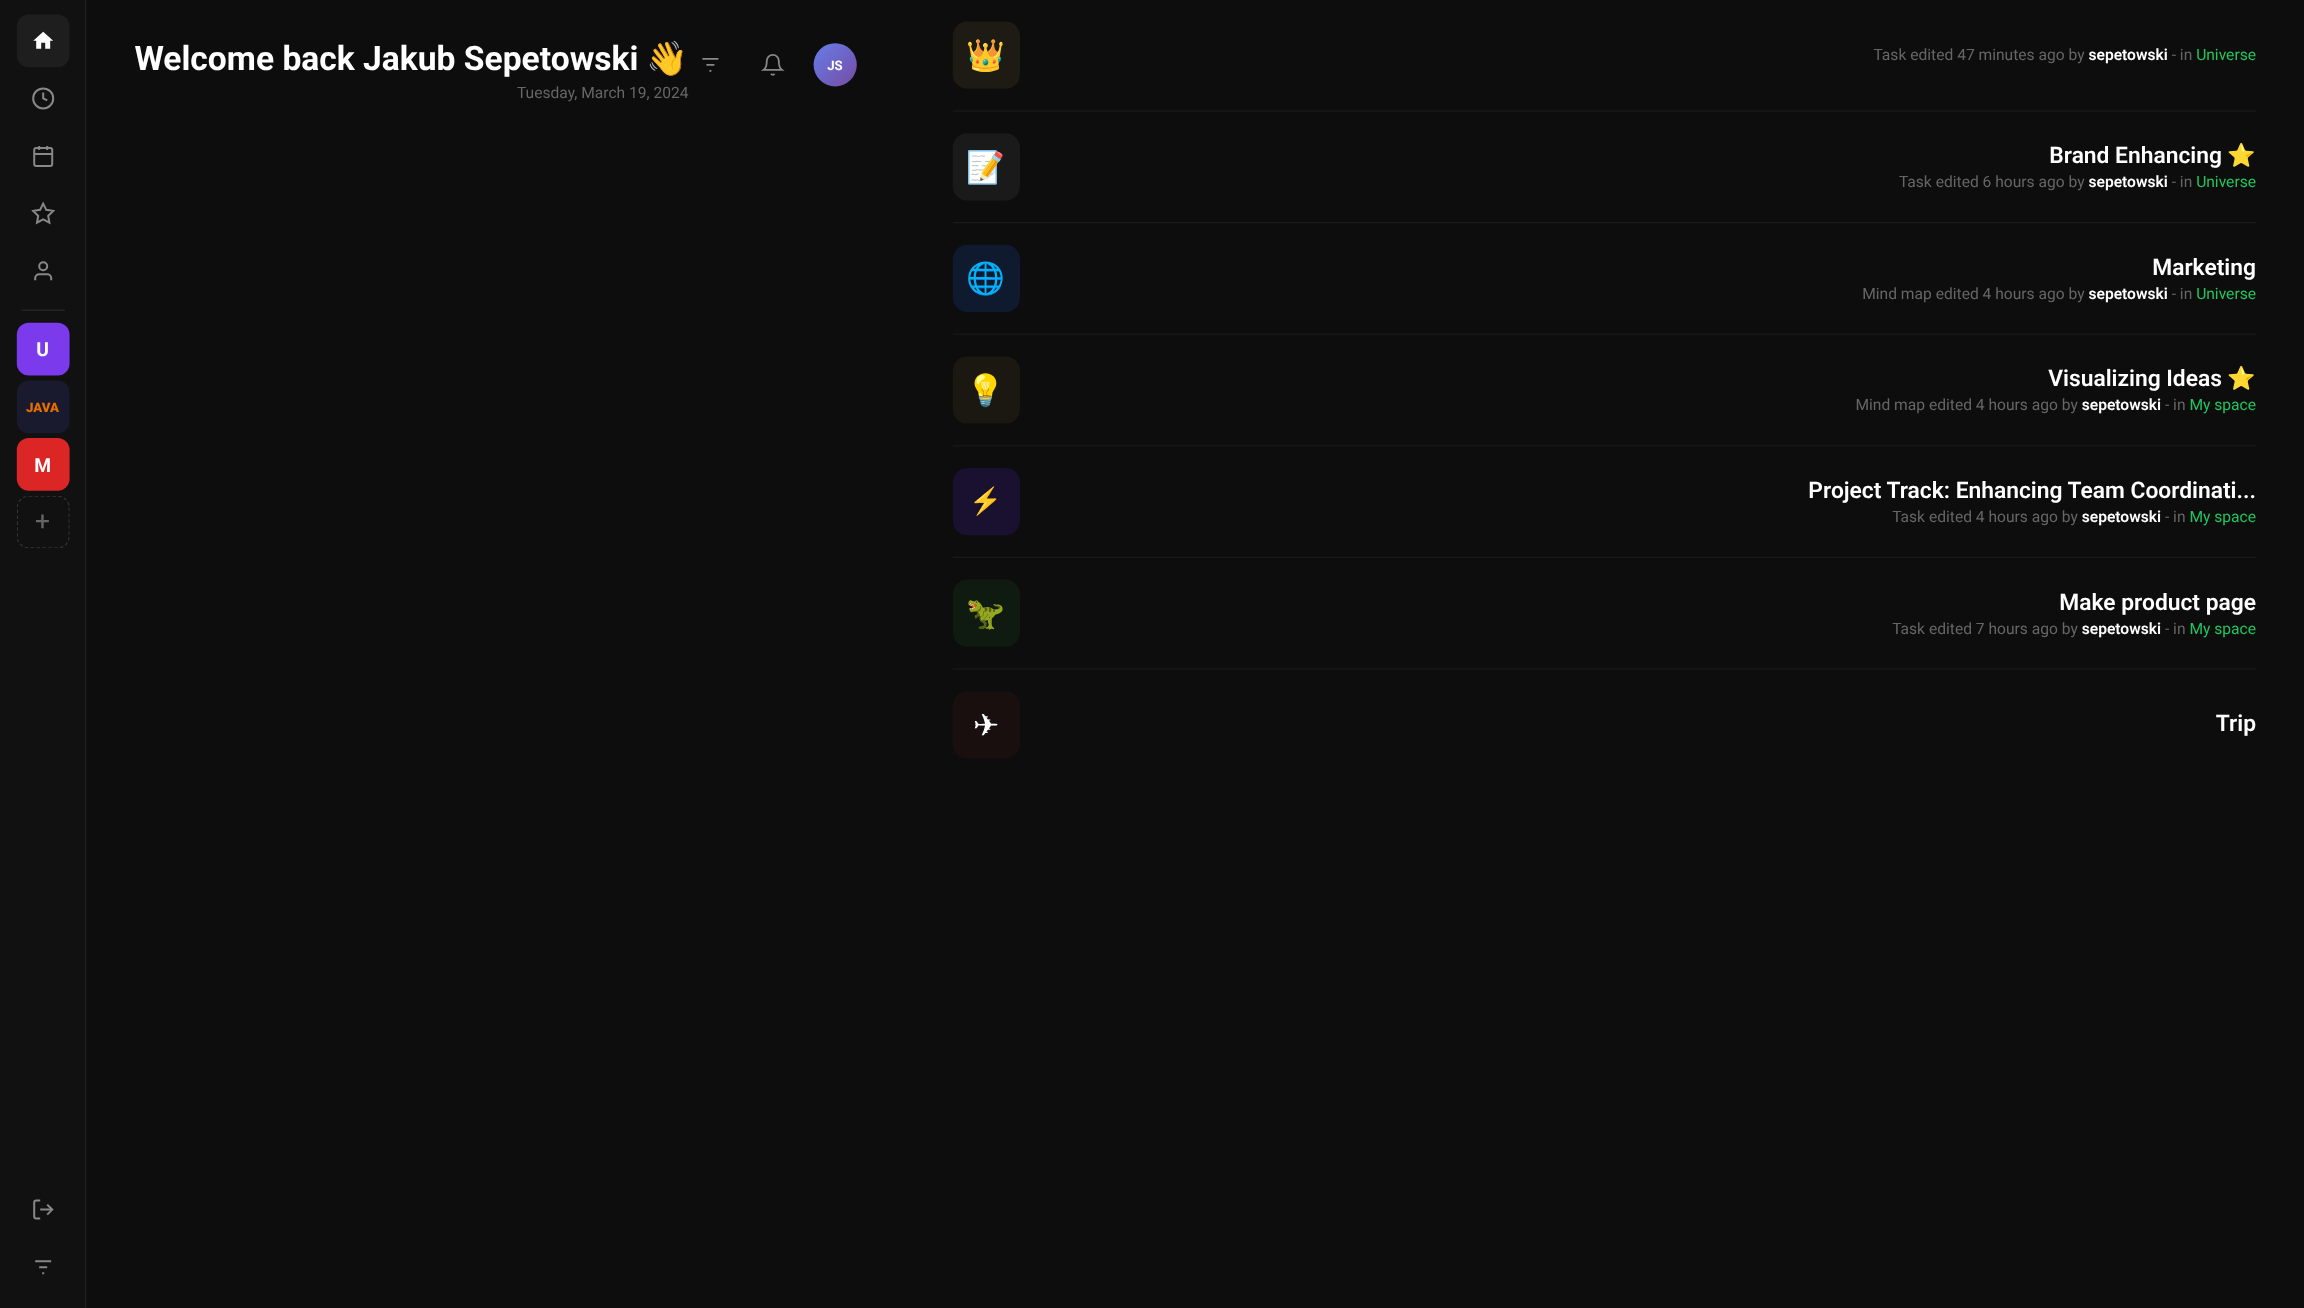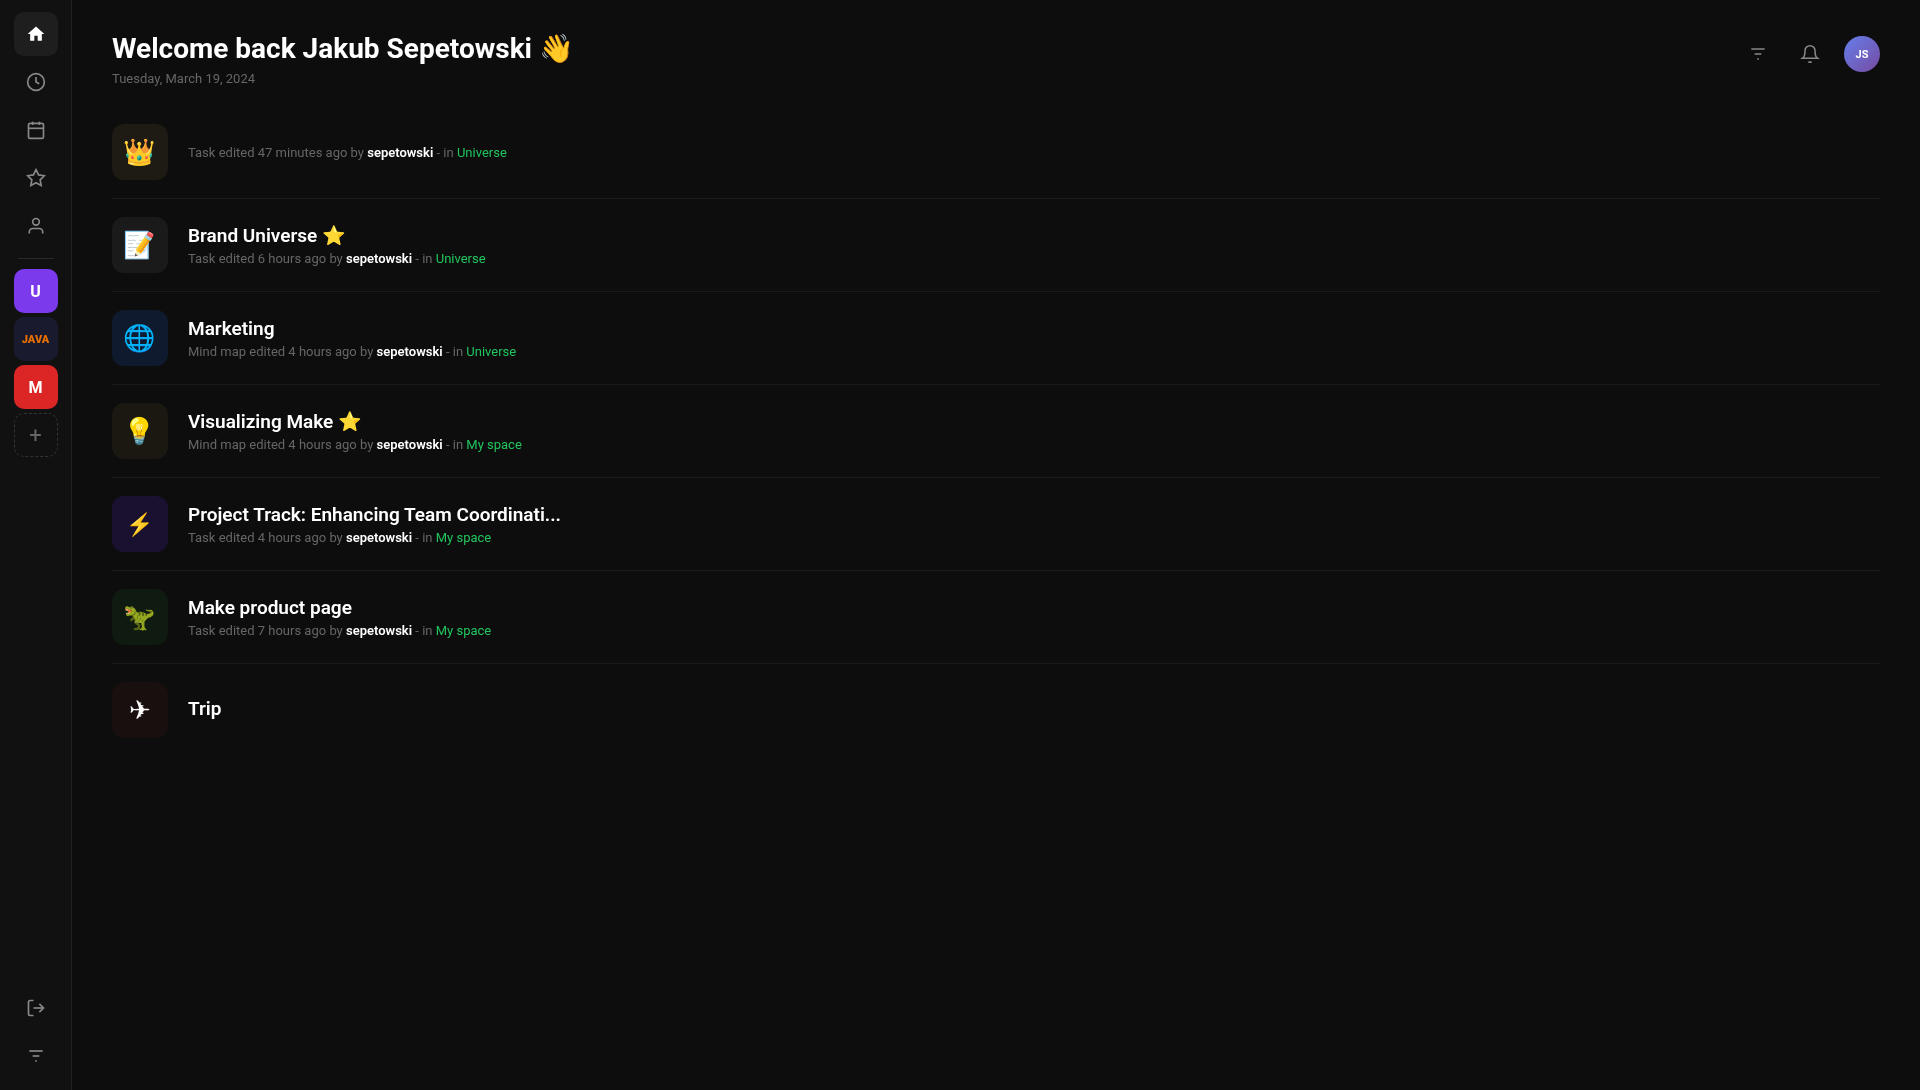--- a/index.html
+++ b/index.html
@@ -77,22 +77,22 @@
       display: flex;
       flex-direction: column;
       align-items: center;
       gap: 4px;
     }
 
     
     .main {
       flex: 1;
       display: flex;
-      flex-direction: column;
       overflow: hidden;
+      text-align: right;
     }
 
     
     .header {
       display: flex;
       align-items: flex-start;
       justify-content: space-between;
       padding: 32px 40px 20px 40px;
     }
     .header-title {
@@ -296,21 +296,21 @@
           <span class="author">sepetowski</span>
           <span> - in </span>
           <span class="universe-link">Universe</span>
         </div>
       </div>
     </div>
 
     <div class="item">
       <div class="item-icon dark-gray">📝</div>
       <div class="item-info">
-        <div class="item-title">Brand Universe ⭐</div>
+        <div class="item-title">Brand Enhancing ⭐</div>
         <div class="item-meta">
           <span>Task</span>
           <span> edited </span>
           <span>6 hours ago</span>
           <span> by </span>
           <span class="author">sepetowski</span>
           <span> - in </span>
           <span class="universe-link">Universe</span>
         </div>
       </div>
@@ -328,21 +328,21 @@
           <span class="author">sepetowski</span>
           <span> - in </span>
           <span class="universe-link">Universe</span>
         </div>
       </div>
     </div>
 
     <div class="item">
       <div class="item-icon dark-yellow">💡</div>
       <div class="item-info">
-        <div class="item-title">Visualizing Make ⭐</div>
+        <div class="item-title">Visualizing Ideas ⭐</div>
         <div class="item-meta">
           <span>Mind map</span>
           <span> edited </span>
           <span>4 hours ago</span>
           <span> by </span>
           <span class="author">sepetowski</span>
           <span> - in </span>
           <span class="myspace-link">My space</span>
         </div>
       </div>

